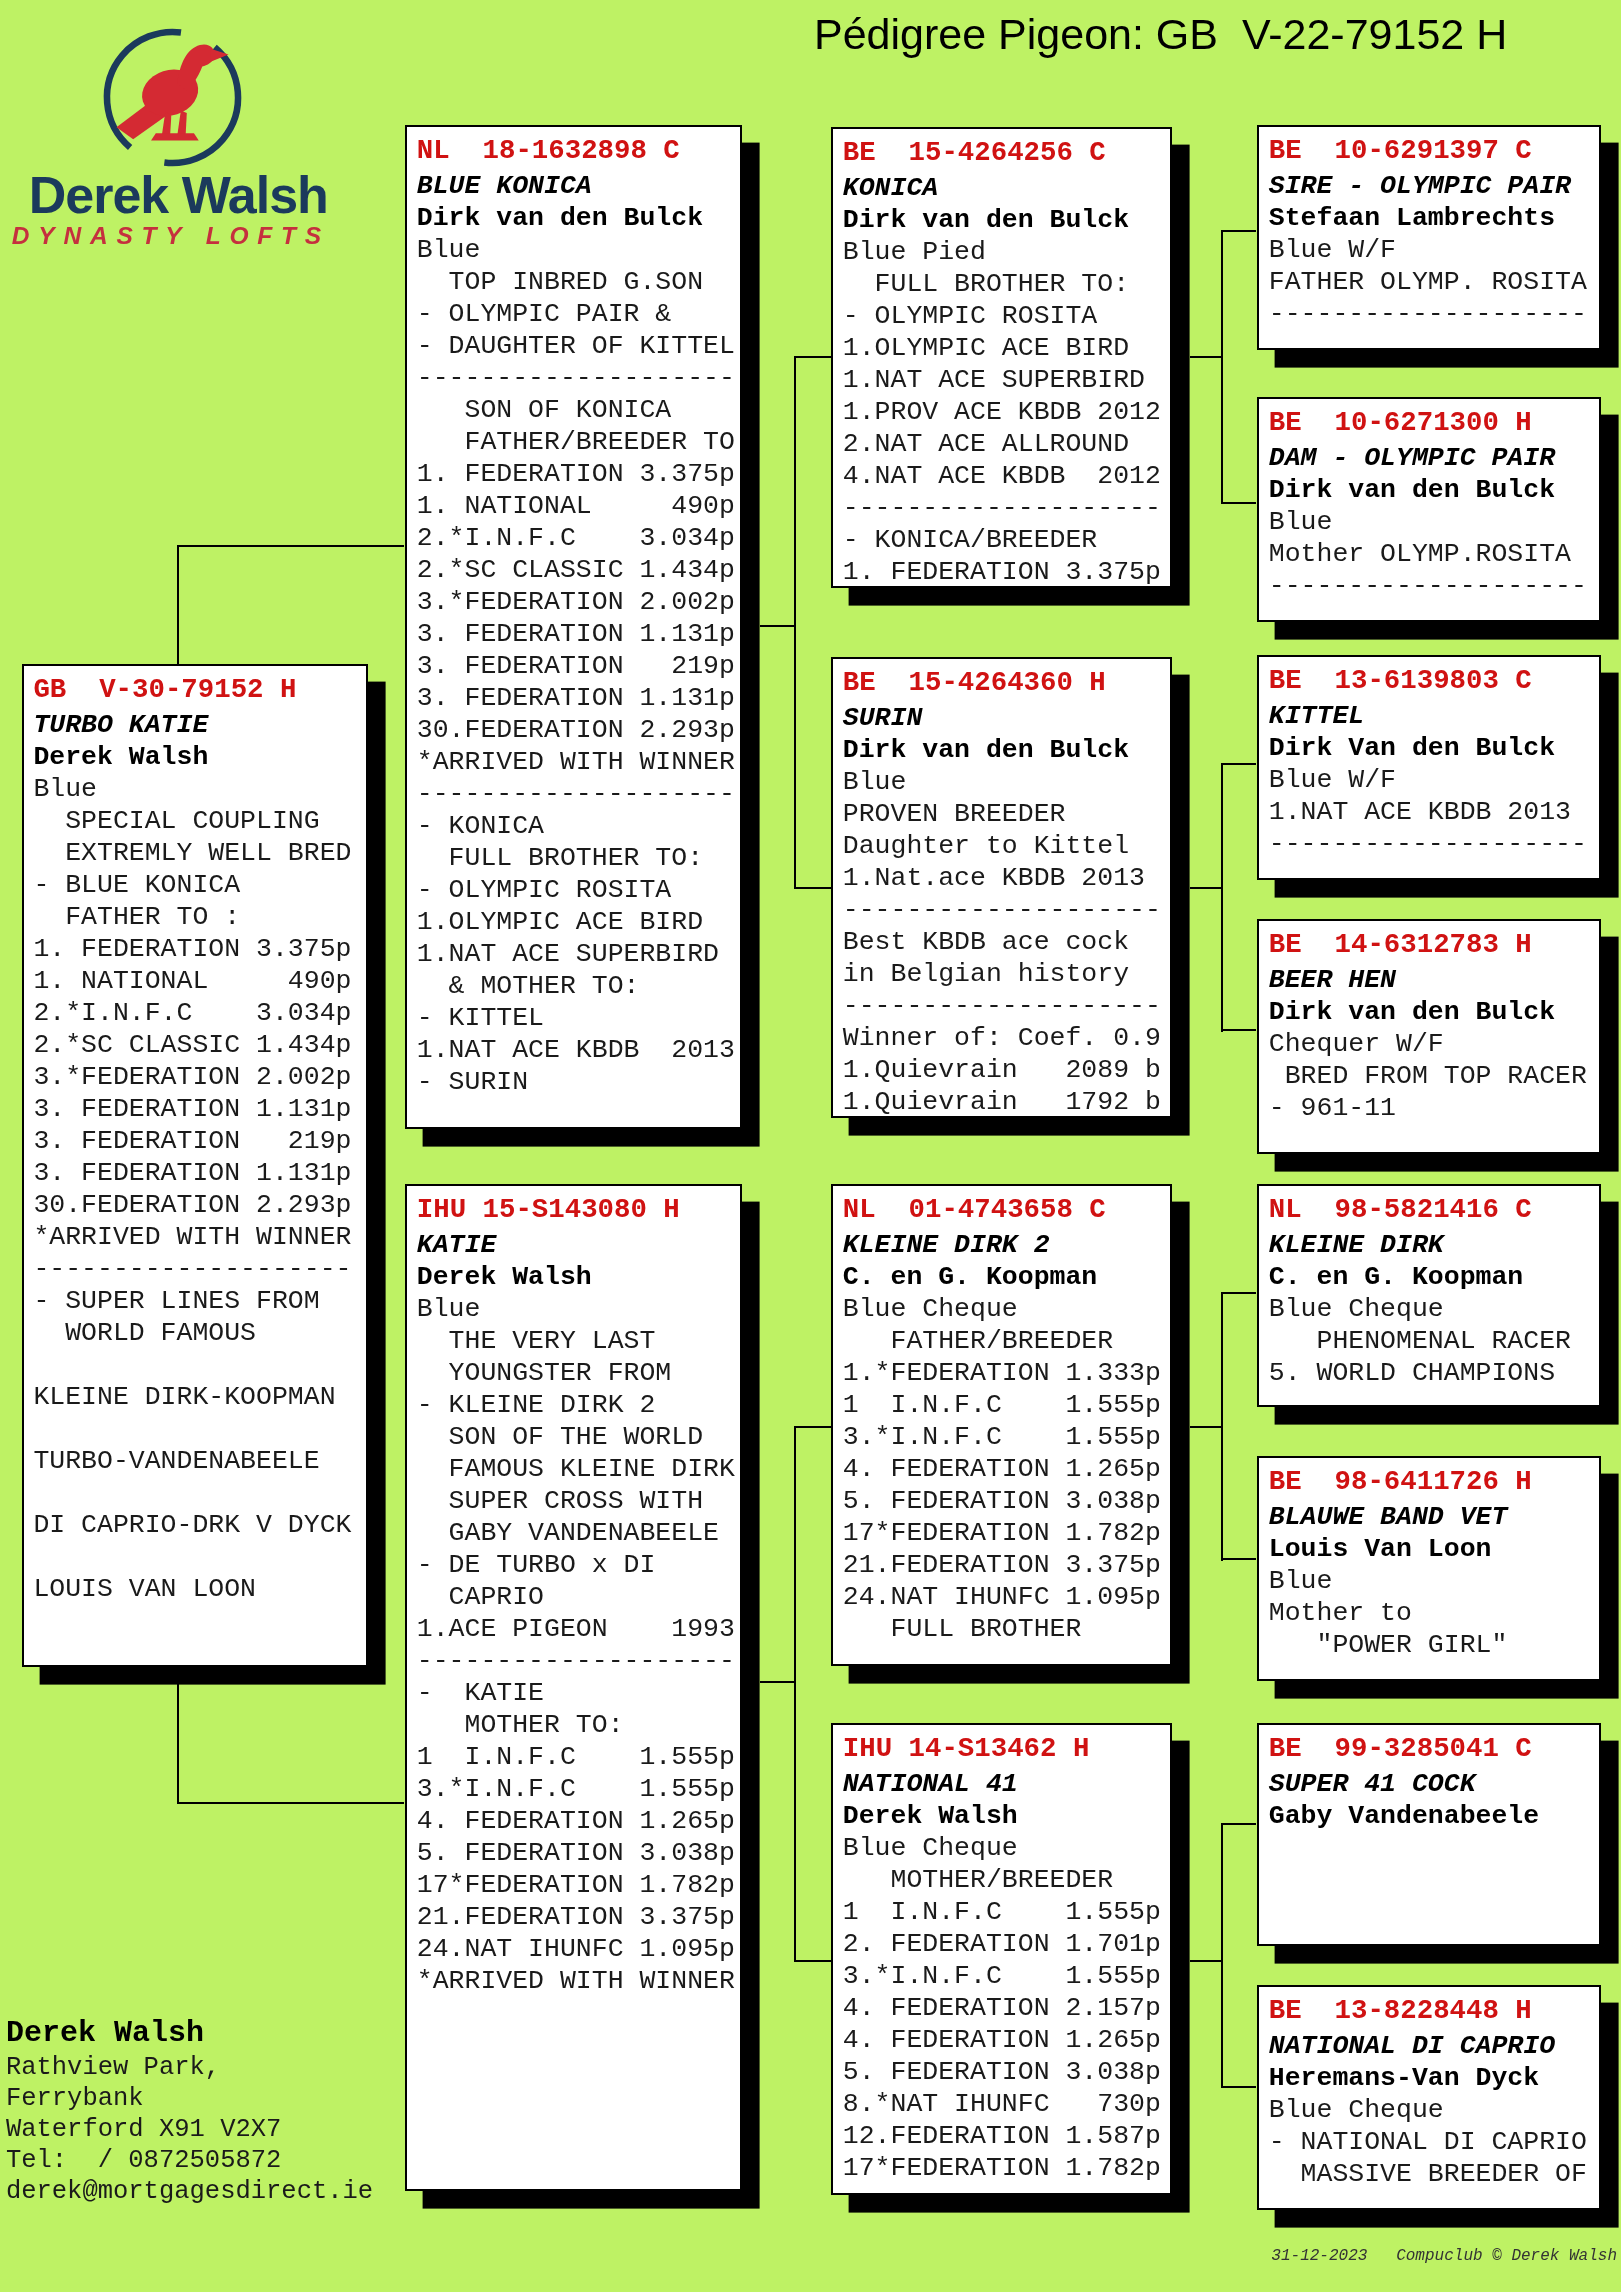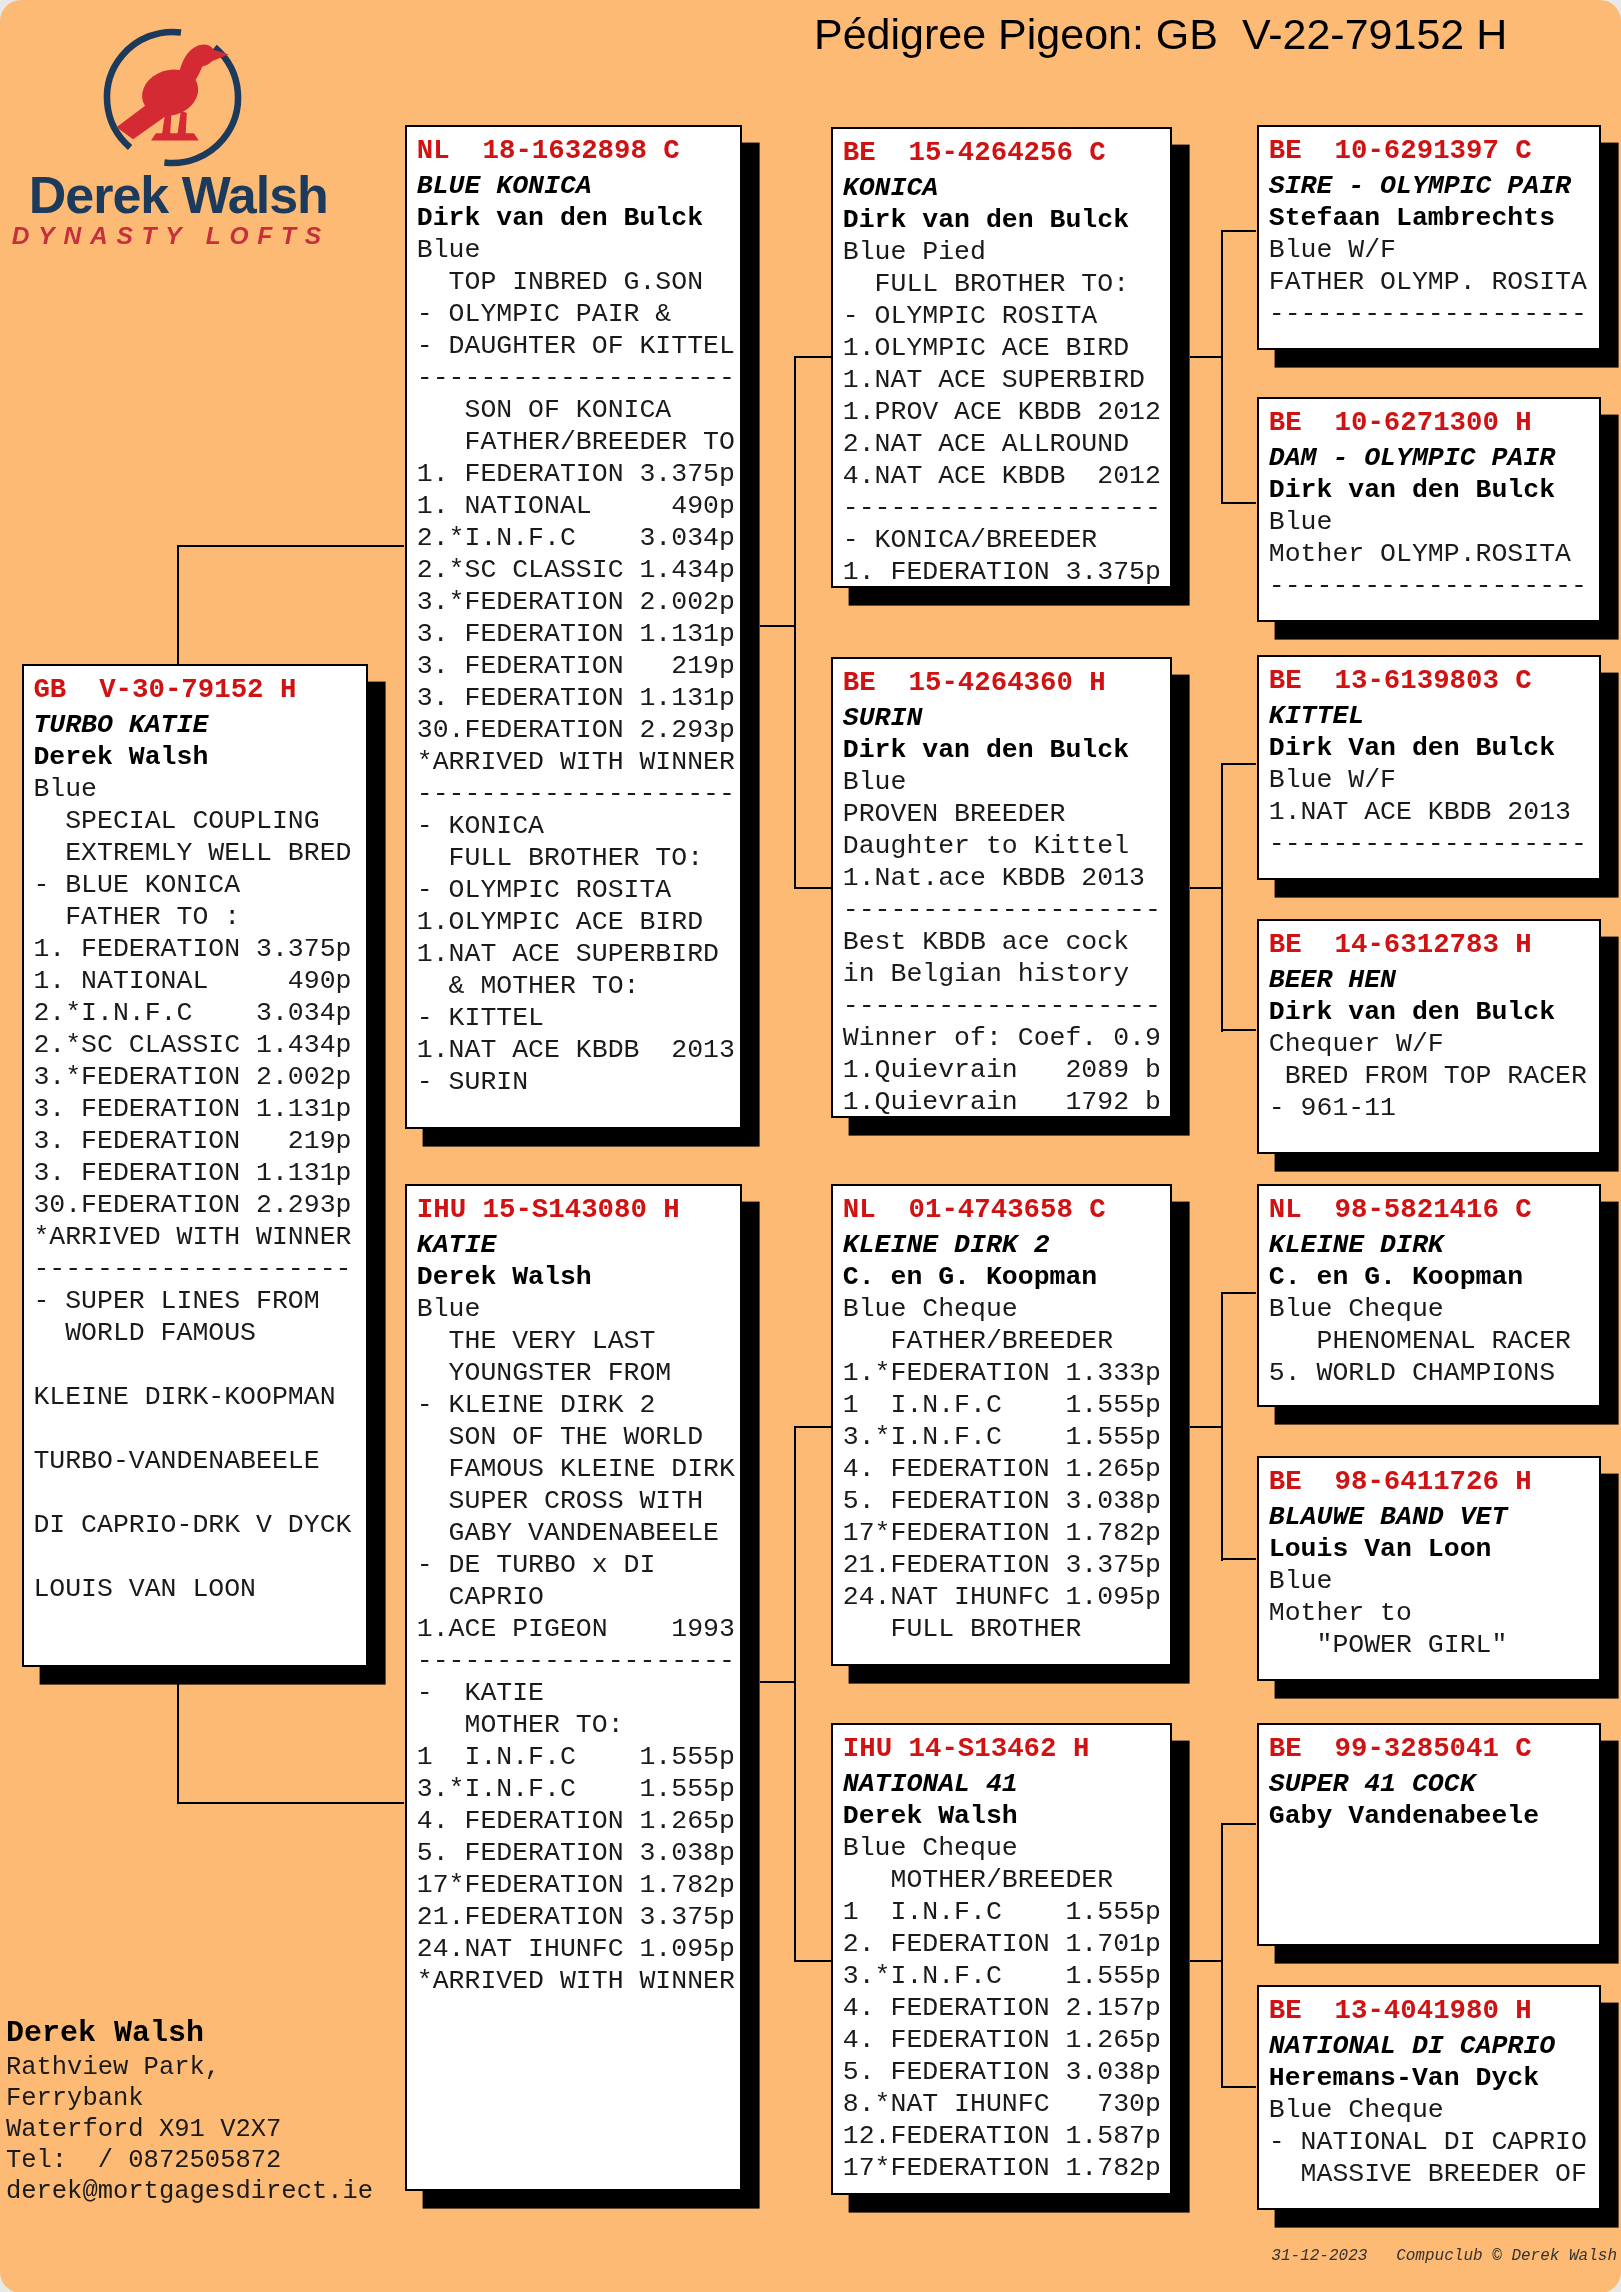--- a/index.html
+++ b/index.html
@@ -1,17 +1,17 @@
 <!DOCTYPE html>
 <html><head>
 <meta charset="utf-8">
 <style>
   html,body{margin:0;padding:0;background:#e8e8e8;}
-  #page{position:relative;width:1621px;height:2293px;background:#fdba74;overflow:hidden;
-        font-family:"Liberation Mono","DejaVu Sans Mono",monospace;border-radius:21px;}
+  #page{position:relative;width:1621px;height:2293px;background:#bef264;overflow:hidden;
+        font-family:"Liberation Mono","DejaVu Sans Mono",monospace;}
   
   .box{position:absolute;background:#fff;border:2.9px solid #000;box-sizing:border-box;
        box-shadow:17.6px 17.6px 0 0 #000;padding:7.8px 9.8px 5.9px 9.8px;}
   .ring{font-weight:bold;font-size:27.4px;line-height:31px;color:#d01212;white-space:pre;margin-bottom:3.9px;}
   .bname{font-style:italic;font-weight:bold;font-size:26.5px;line-height:32px;color:#000;white-space:pre;}
   .breeder{font-weight:bold;font-size:26.5px;line-height:32px;color:#000;white-space:pre;}
   .lines{margin:0;font-family:inherit;font-size:26.5px;line-height:32px;color:#1a1a1a;white-space:pre;}
   
   .h,.v{position:absolute;background:#000;}
   .h{height:2px;} .v{width:2px;}
@@ -306,21 +306,21 @@
    "POWER GIRL"</pre>
   </div>
 
   <div class="box" style="left:1257px;top:1723px;width:344px;height:223px">
     <div class="ring">BE  99-3285041 C</div>
     <div class="bname">SUPER 41 COCK</div>
     <div class="breeder">Gaby Vandenabeele</div>
   </div>
 
   <div class="box" style="left:1257px;top:1985px;width:344px;height:225px">
-    <div class="ring">BE  13-4041980 H</div>
+    <div class="ring">BE  13-8228448 H</div>
     <div class="bname">NATIONAL DI CAPRIO</div>
     <div class="breeder">Heremans-Van Dyck</div>
     <pre class="lines">Blue Cheque
 - NATIONAL DI CAPRIO
   MASSIVE BREEDER OF</pre>
   </div>
 
   <div id="contact">
     <div class="cname">Derek Walsh</div>
     <div class="cline">Rathview Park,</div>

